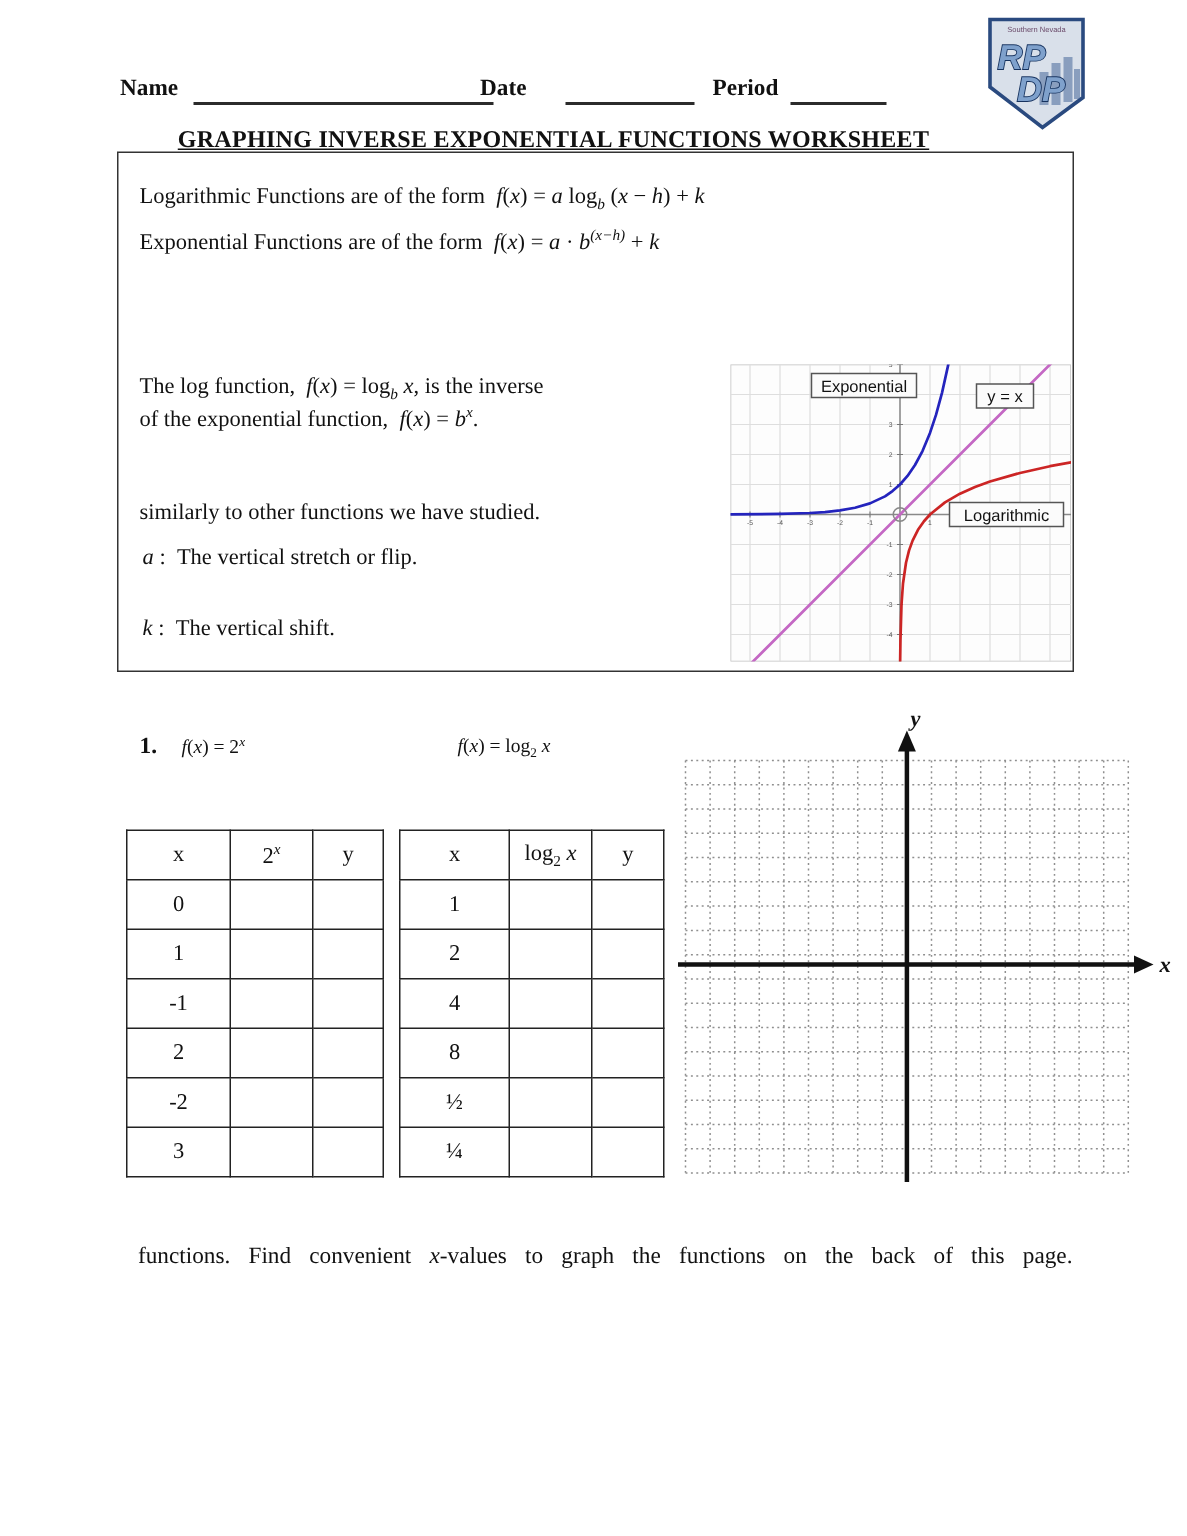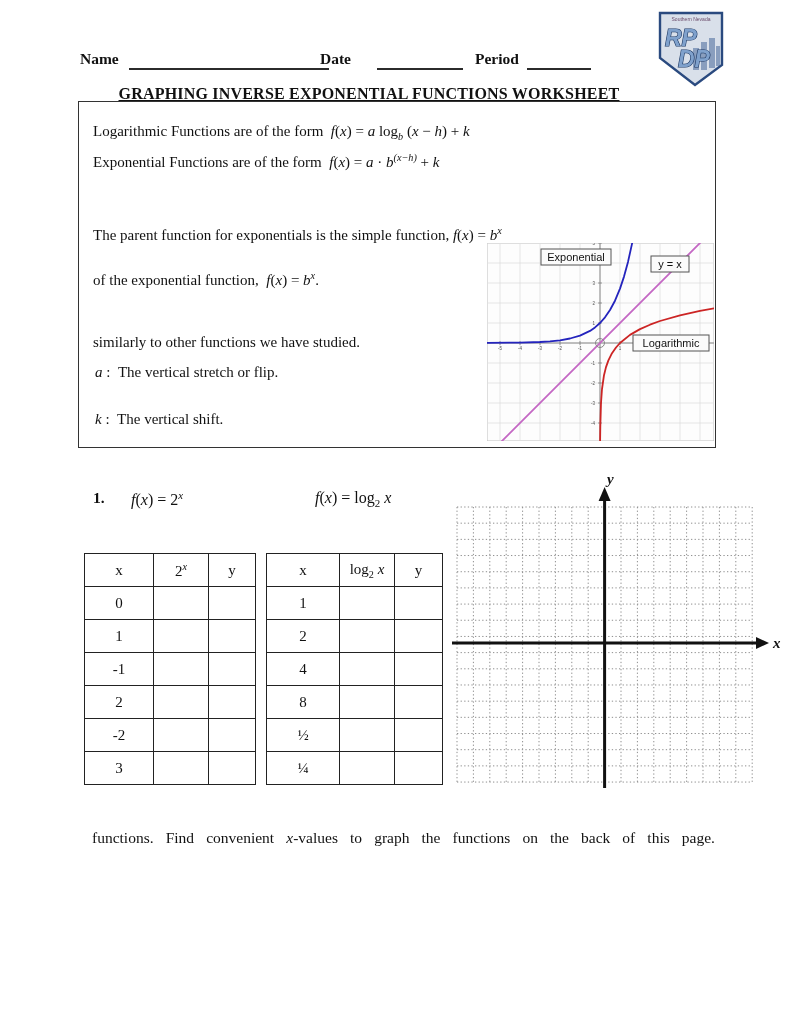--- a/index.html
+++ b/index.html
@@ -7,21 +7,21 @@
         font-family:"Liberation Serif",serif;color:#111;overflow:hidden;}
   .abs{position:absolute;}
   .hdr-label{position:absolute;font-weight:bold;font-size:15.5px;white-space:nowrap;}
   .blank{position:absolute;border-top:2px solid #2b2b2b;height:0;}
   .title{position:absolute;left:78px;top:85px;width:582px;text-align:center;
          font-weight:bold;font-size:16px;text-decoration:underline;letter-spacing:.2px;white-space:nowrap;}
   .infobox{position:absolute;left:78px;top:101px;width:636px;height:345px;border:1.5px solid #333;}
   .bline{position:absolute;font-size:15px;line-height:20px;white-space:nowrap;}
   .instr{position:absolute;left:93px;top:452px;font-size:15.5px;white-space:nowrap;}
   .probnum{position:absolute;left:93px;top:489px;font-size:15.5px;font-weight:bold;}
-  .prob{position:absolute;top:489px;font-size:16px;white-space:nowrap;margin-left:10px;}
+  .prob{position:absolute;top:489px;font-size:13px;white-space:nowrap;}
   .wtable{position:absolute;border-collapse:collapse;font-size:15px;}
   .wtable th,.wtable td{border:1.5px solid #222;height:32px;text-align:center;
          font-weight:normal;padding:0;}
   .footerline{position:absolute;left:92px;width:623px;font-size:15.5px;line-height:21.5px;
          text-align:justify;text-align-last:justify;}
   sub,sup{font-size:68%;}
   
   .dotline{stroke:#8f8f8f;stroke-width:1;stroke-dasharray:1.3 2.3;}
   .axis{stroke:#111;stroke-width:3;}
   .axislbl{font-family:"Liberation Serif",serif;font-style:italic;font-weight:bold;font-size:15px;fill:#111;}
@@ -56,21 +56,21 @@
     </g>
     <text x="10" y="38" font-family="Liberation Sans, sans-serif" font-weight="bold" font-style="italic" font-size="23" paint-order="stroke" stroke="#16325e" stroke-width="1.2" fill="#7fa1cc">RP</text>
     <text x="23" y="59" font-family="Liberation Sans, sans-serif" font-weight="bold" font-style="italic" font-size="23" paint-order="stroke" stroke="#16325e" stroke-width="1.2" fill="#7fa1cc">DP</text>
   </svg>
 
   <div class="title">GRAPHING INVERSE EXPONENTIAL FUNCTIONS WORKSHEET</div>
 
   <div class="infobox">
     <div class="bline" style="left:14px;top:19px"><span>Logarithmic Functions are of the form &nbsp;</span><span style="font-style: italic;">f</span><span>(</span><span style="font-style: italic;">x</span><span>) = </span><span style="font-style: italic;">a</span><span> log</span><sub style="font-style: italic;">b</sub><span> (</span><span style="font-style: italic;">x</span><span> − </span><span style="font-style: italic;">h</span><span>) + </span><span style="font-style: italic;">k</span></div>
     <div class="bline" style="left:14px;top:46px"><span>Exponential Functions are of the form &nbsp;</span><span style="font-style: italic;">f</span><span>(</span><span style="font-style: italic;">x</span><span>) = </span><span style="font-style: italic;">a</span><span> · </span><span style="font-style: italic;">b</span><sup style="font-style: italic;">(x−h)</sup><span> + </span><span style="font-style: italic;">k</span></div>
-    <div class="bline" style="left:14px;top:119px"><span>The parent function for exponentials is the simple function, </span><span style="font-style: italic;">f</span><span>(</span><span style="font-style: italic;">x</span><span>) = </span><span style="font-style: italic;">b</span><sup style="font-style: italic;">x</sup></div>
+    <div class="bline" style="left:14px;top:146px"><span>The log function, &nbsp;</span><span style="font-style: italic;">f</span><span>(</span><span style="font-style: italic;">x</span><span>) = log</span><sub style="font-style: italic;">b</sub><span> </span><span style="font-style: italic;">x</span><span>, is the inverse</span></div>
     <div class="bline" style="left:14px;top:164px"><span>of the exponential function, &nbsp;</span><span style="font-style: italic;">f</span><span>(</span><span style="font-style: italic;">x</span><span>) = </span><span style="font-style: italic;">b</span><sup style="font-style: italic;">x</sup><span>.</span></div>
     <div class="bline" style="left:14px;top:230px"><span>similarly to other functions we have studied.</span></div>
     <div class="bline" style="left:16px;top:260px"><span style="font-style: italic;">a</span><span> : &nbsp;The vertical stretch or flip.</span></div>
     <div class="bline" style="left:16px;top:307px"><span style="font-style: italic;">k</span><span> : &nbsp;The vertical shift.</span></div>
 
     <svg class="abs" style="left:408px;top:141px" width="227" height="198" viewBox="0 0 227 198">
       <rect x="0" y="0" width="227" height="198" fill="#fdfdfd" stroke="#c0c0c0" stroke-width="1"></rect>
       <g id="inset-grid">
           <line x1="13" y1="0" x2="13" y2="198" class="insetgrid"></line>
           <line x1="33" y1="0" x2="33" y2="198" class="insetgrid"></line>

